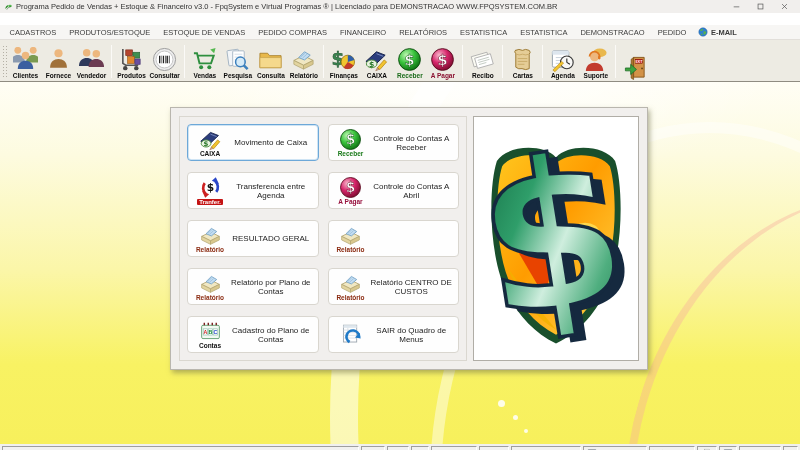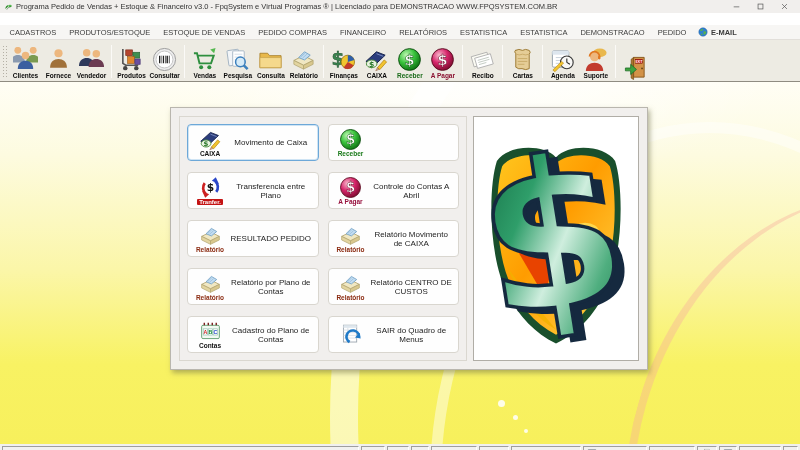--- a/index.html
+++ b/index.html
@@ -451,58 +451,58 @@
             </span>
           <span class="ptext">Movimento de Caixa</span>
         </div>
         <div class="pbtn">
           <span class="picol">
               <svg class="ic" viewBox="0 0 26 26">
                 <use href="#sym-sphere-green"></use>
               </svg>
             <span class="picap green">Receber</span>
             </span>
+          <span class="ptext">Controle do Contas A Receber</span>
         </div>
 
         <div class="pbtn">
           <span class="picol">
               <svg class="ic" viewBox="0 0 26 26">
                 <use href="#sym-transfer"></use>
               </svg>
             <span class="picap badge">Tranfer.</span>
             </span>
-          <span class="ptext">Transferencia entre Plano</span>
+          <span class="ptext">Transferencia entre Agenda</span>
         </div>
         <div class="pbtn">
           <span class="picol">
               <svg class="ic" viewBox="0 0 26 26">
                 <use href="#sym-sphere-red"></use>
               </svg>
             <span class="picap magenta">A Pagar</span>
             </span>
           <span class="ptext">Controle do Contas A Abril</span>
         </div>
 
         <div class="pbtn">
           <span class="picol">
               <svg class="ic" viewBox="0 0 26 26">
                 <use href="#sym-report"></use>
               </svg>
             <span class="picap maroon">Relatório</span>
             </span>
-          <span class="ptext">RESULTADO PEDIDO</span>
+          <span class="ptext">RESULTADO GERAL</span>
         </div>
         <div class="pbtn">
           <span class="picol">
               <svg class="ic" viewBox="0 0 26 26">
                 <use href="#sym-report"></use>
               </svg>
             <span class="picap maroon">Relatório</span>
             </span>
-          <span class="ptext">Relatório Movimento de CAIXA</span>
         </div>
 
         <div class="pbtn">
           <span class="picol">
               <svg class="ic" viewBox="0 0 26 26">
                 <use href="#sym-report"></use>
               </svg>
             <span class="picap maroon">Relatório</span>
             </span>
           <span class="ptext">Relatório por Plano de Contas</span>

